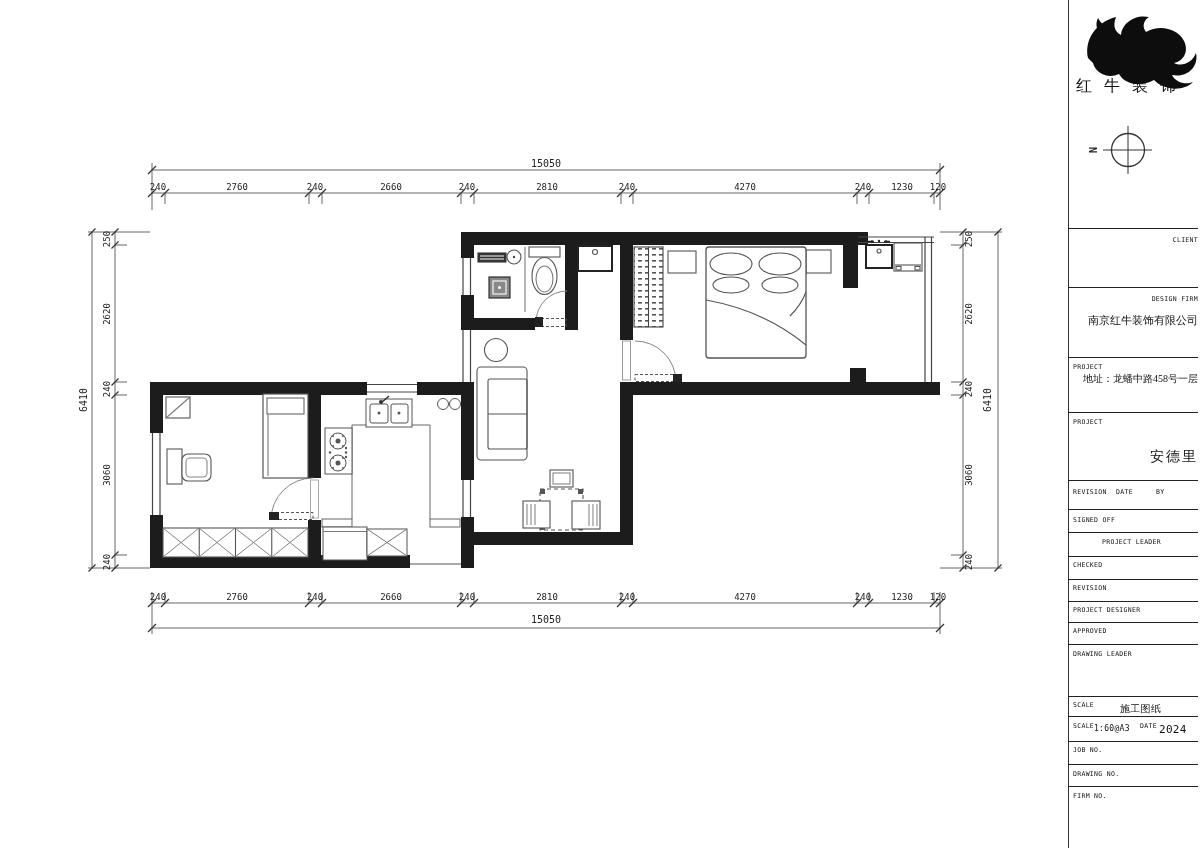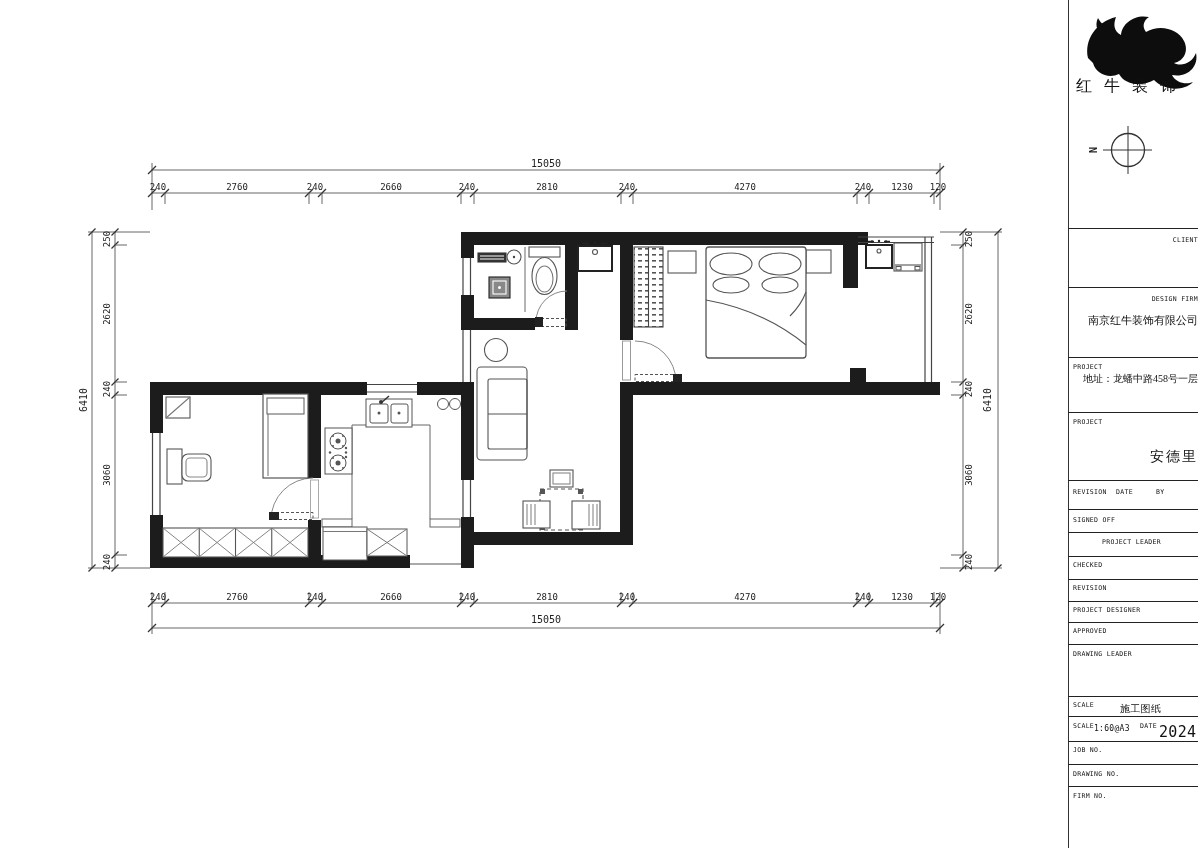--- a/index.html
+++ b/index.html
@@ -430,21 +430,21 @@
 <div class="tb-label" style="left:1073px;top:627px">APPROVED</div>
 <div class="tb-line" style="top:644px"></div>
 <div class="tb-label" style="left:1073px;top:650px">DRAWING LEADER</div>
 <div class="tb-line" style="top:696px"></div>
 <div class="tb-label" style="left:1073px;top:701px">SCALE</div>
 <div class="tb-cn tb-label" style="left:1120px;top:702px;font-size:10px">施工图纸</div>
 <div class="tb-line" style="top:716px"></div>
 <div class="tb-label" style="left:1073px;top:722px">SCALE</div>
 <div class="tb-label" style="left:1094px;top:724px;font-size:8px">1:60@A3</div>
 <div class="tb-label" style="left:1140px;top:722px">DATE</div>
-<div class="tb-label" style="left:1159px;top:723px;font-size:15px">2024</div>
+<div class="tb-label" style="left:1159px;top:723px;font-size:11px">2024</div>
 <div class="tb-line" style="top:741px"></div>
 <div class="tb-label" style="left:1073px;top:746px">JOB NO.</div>
 <div class="tb-line" style="top:764px"></div>
 <div class="tb-label" style="left:1073px;top:770px">DRAWING NO.</div>
 <div class="tb-line" style="top:786px"></div>
 <div class="tb-label" style="left:1073px;top:792px">FIRM NO.</div>
 
 </div>
 
 </body></html>

